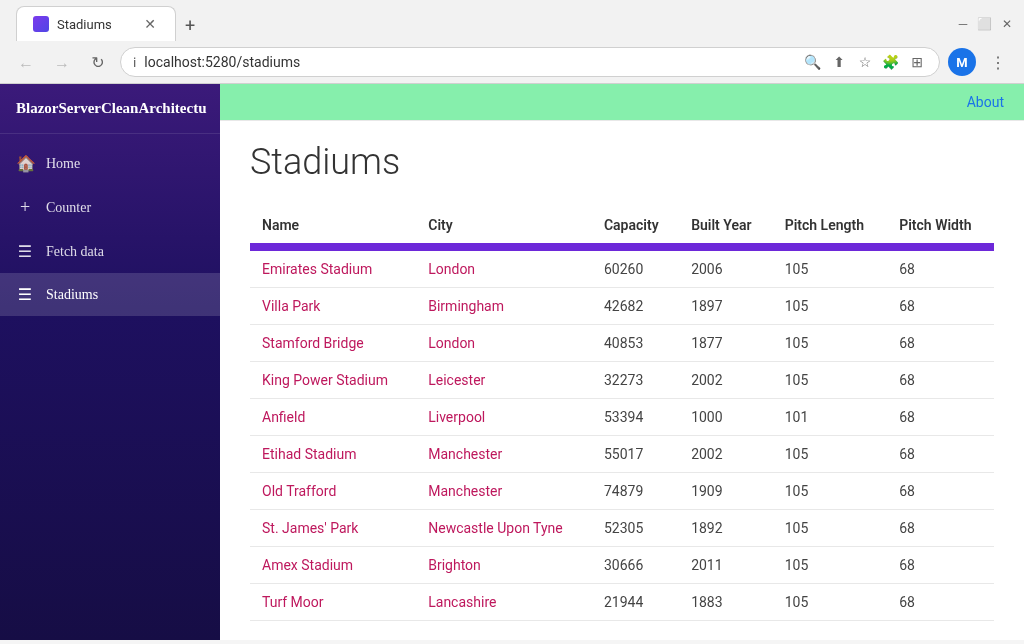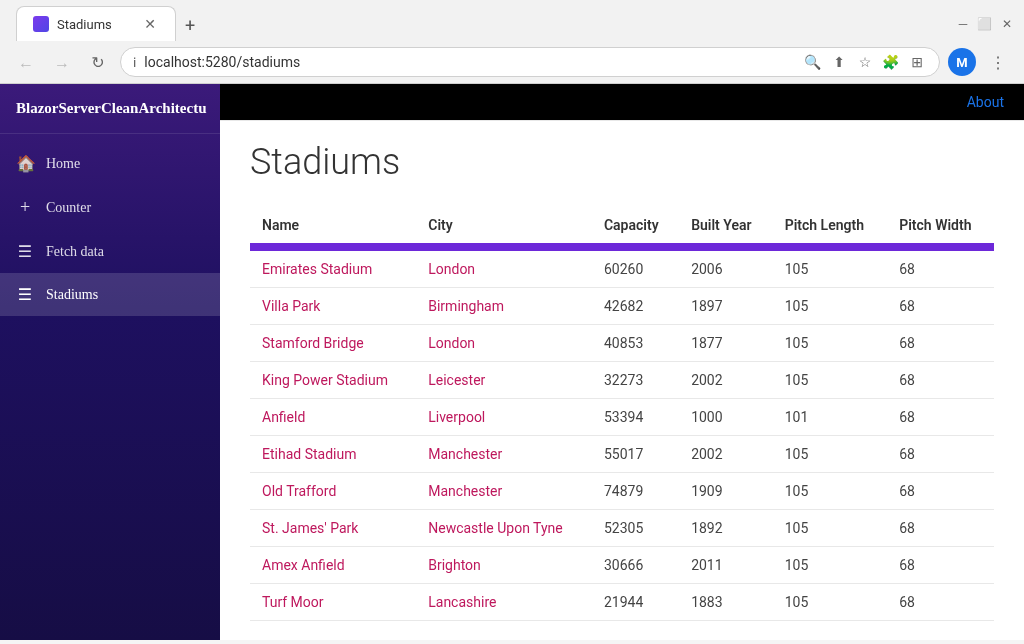--- a/index.html
+++ b/index.html
@@ -220,21 +220,21 @@
       background: white;
       overflow-y: auto;
     }
 
     
     .top-bar {
       display: flex;
       justify-content: flex-end;
       padding: 10px 20px;
       border-bottom: 1px solid #e8e8e8;
-      background: #000000;
+      background: #86efac;
     }
     .about-link {
       color: #1a73e8;
       text-decoration: none;
       font-size: 14px;
       cursor: pointer;
     }
 
     
     .page-content {
@@ -412,21 +412,21 @@
             </tr>
             <tr>
               <td class="link-cell">St. James' Park</td>
               <td class="link-cell">Newcastle Upon Tyne</td>
               <td>52305</td>
               <td>1892</td>
               <td>105</td>
               <td>68</td>
             </tr>
             <tr>
-              <td class="link-cell">Amex Anfield</td>
+              <td class="link-cell">Amex Stadium</td>
               <td class="link-cell">Brighton</td>
               <td>30666</td>
               <td>2011</td>
               <td>105</td>
               <td>68</td>
             </tr>
             <tr>
               <td class="link-cell">Turf Moor</td>
               <td class="link-cell">Lancashire</td>
               <td>21944</td>

